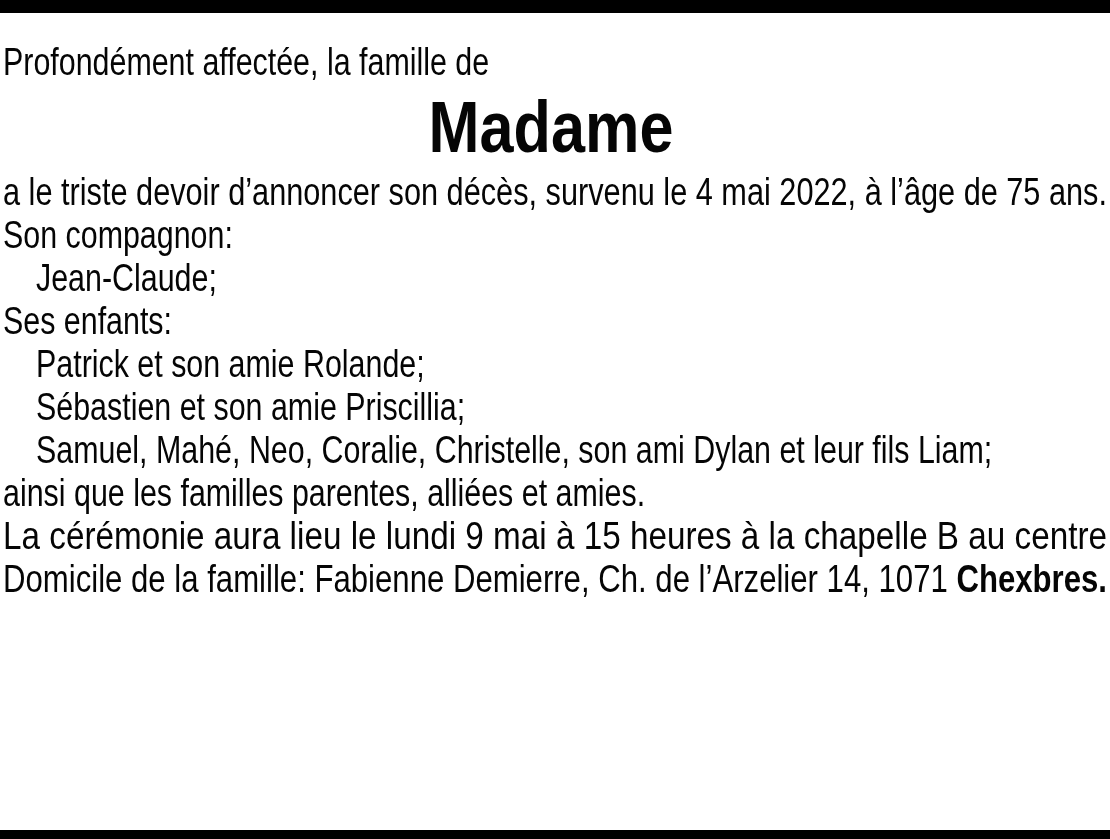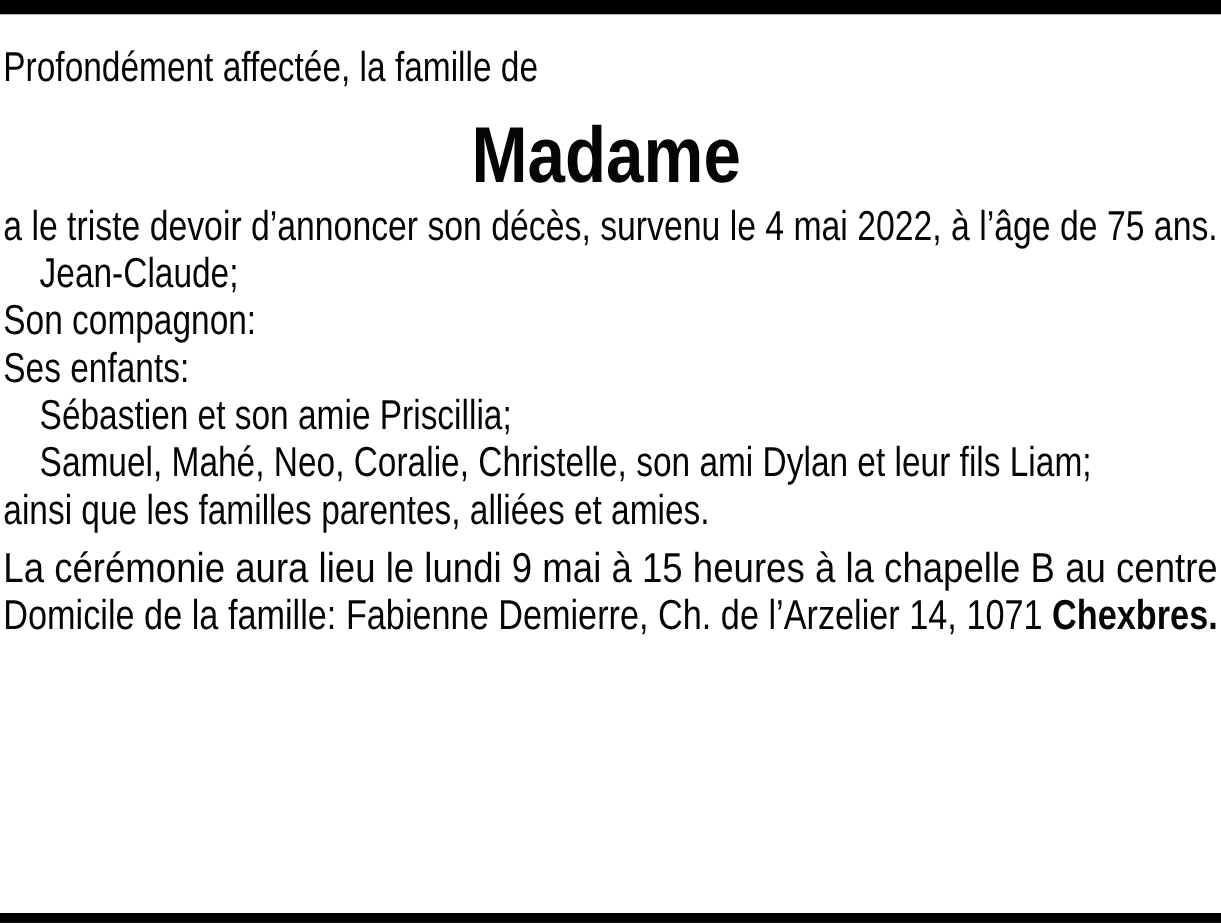--- a/index.html
+++ b/index.html
@@ -24,30 +24,30 @@
     font-size:38px;
     line-height:43px;
     white-space:nowrap;
   }
   .line .t {
     display:inline-block;
     white-space:nowrap;
     transform-origin:0 50%;
   }
   .intro { margin-top:26px; line-height:46px; }
-  .titles { margin-top:16px; margin-bottom:4px; }
+  .titles { margin-top:2px; margin-bottom:4px; }
   .title-line {
     text-align:center;
     font-weight:bold;
     font-size:72px;
     line-height:80px;
   }
   .title-line .t { transform-origin:50% 50%; }
   .indent { padding-left:33px; }
-  .para-gap { margin-top:10px; }
+  .para-gap { }
   .emph { font-weight:bold; }
 </style>
 </head>
 <body style="background: rgb(255, 255, 255); color: rgb(5, 5, 5);">
 
 <div class="bar top" style="background: rgb(0, 0, 0);"></div>
 
 <div class="content">
 
   <div class="line intro">
@@ -57,28 +57,31 @@
   <div class="titles">
     <div class="line title-line">
       <span class="t" style="transform: scaleX(0.85);">Madame</span>
     </div>
   </div>
 
   <div class="line">
     <span class="t" style="transform: scaleX(0.807756);">a le triste devoir d’annoncer son décès, survenu le 4 mai 2022, à l’âge de 75 ans.</span>
   </div>
 
+  <div class="line">
+    <span class="t" style="transform: scaleX(0.8);">Son compagnon:</span>
+  </div>
   <div class="line indent">
     <span class="t" style="transform: scaleX(0.8);">Jean-Claude;</span>
   </div>
   <div class="line">
-    <span class="t" style="transform: scaleX(0.8);">Son compagnon:</span>
+    <span class="t" style="transform: scaleX(0.8);">Ses enfants:</span>
   </div>
-  <div class="line">
-    <span class="t" style="transform: scaleX(0.8);">Ses enfants:</span>
+  <div class="line indent">
+    <span class="t" style="transform: scaleX(0.8);">Patrick et son amie Rolande;</span>
   </div>
   <div class="line indent">
     <span class="t" style="transform: scaleX(0.8);">Sébastien et son amie Priscillia;</span>
   </div>
   <div class="line indent">
     <span class="t" style="transform: scaleX(0.8);">Samuel, Mahé, Neo, Coralie, Christelle, son ami Dylan et leur fils Liam;</span>
   </div>
   <div class="line">
     <span class="t" style="transform: scaleX(0.8);">ainsi que les familles parentes, alliées et amies.</span>
   </div>

